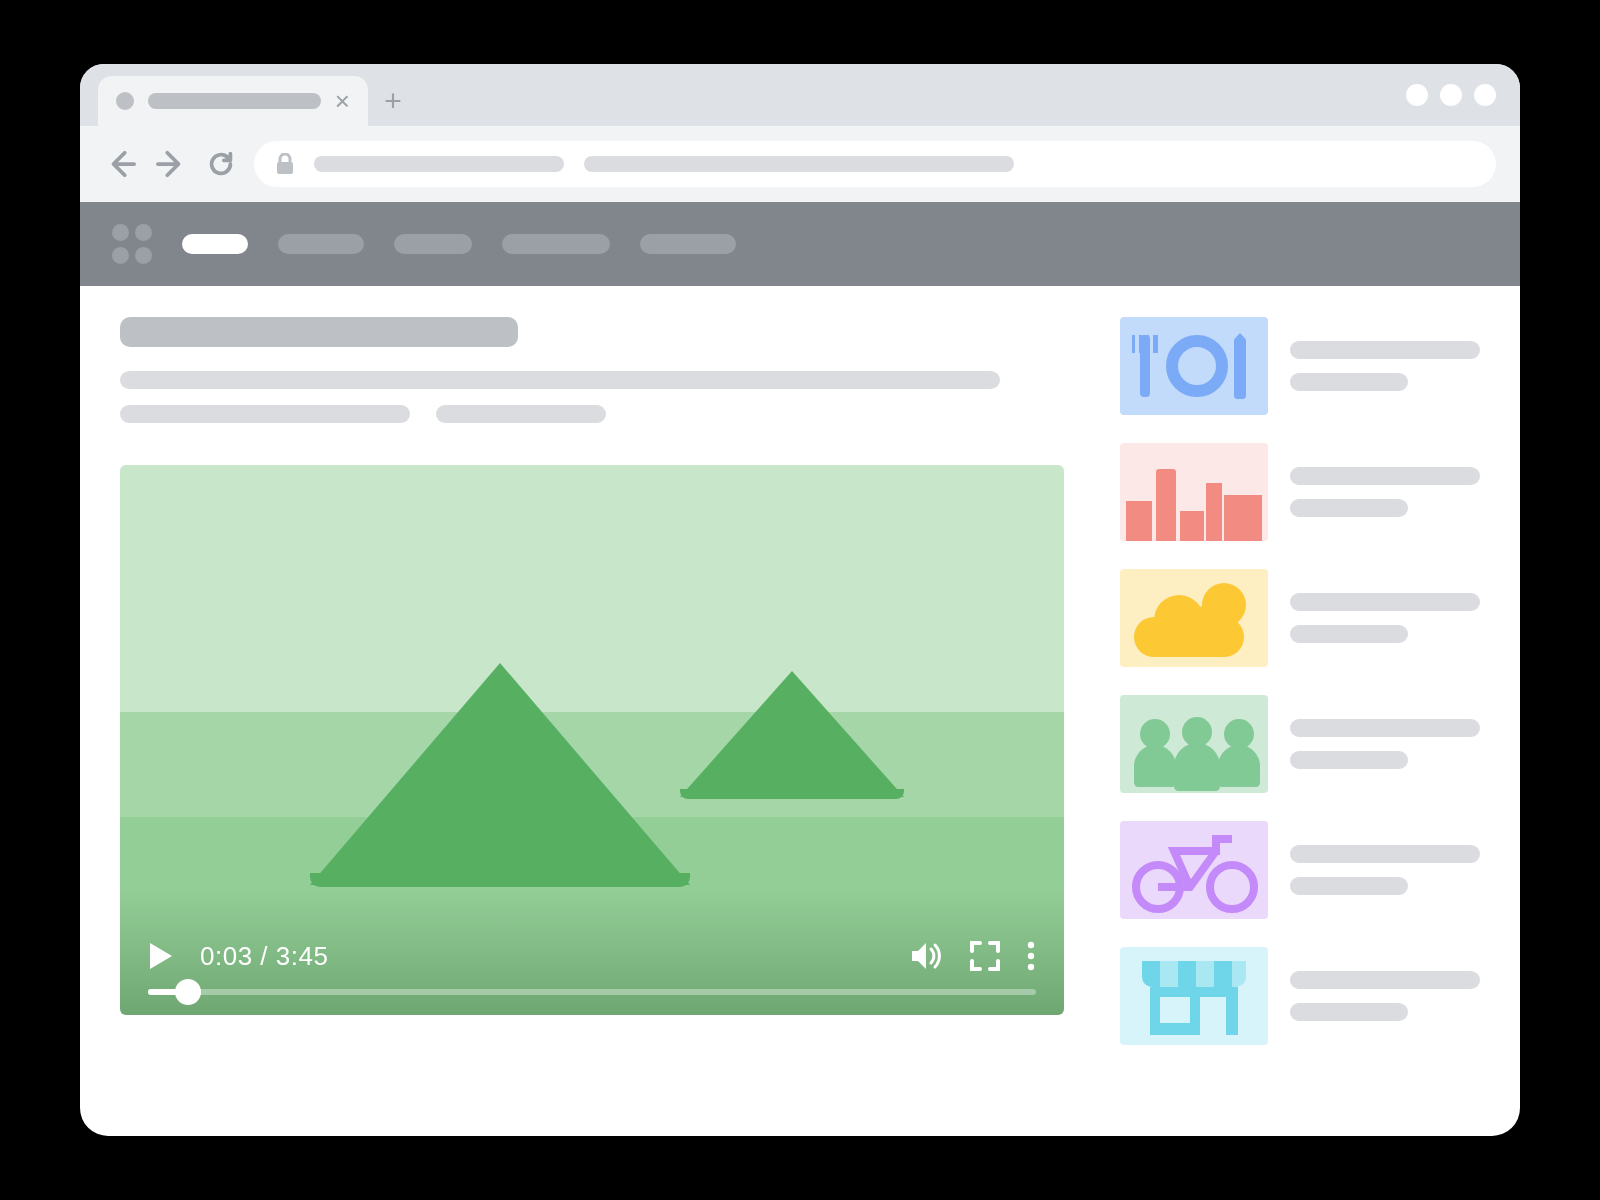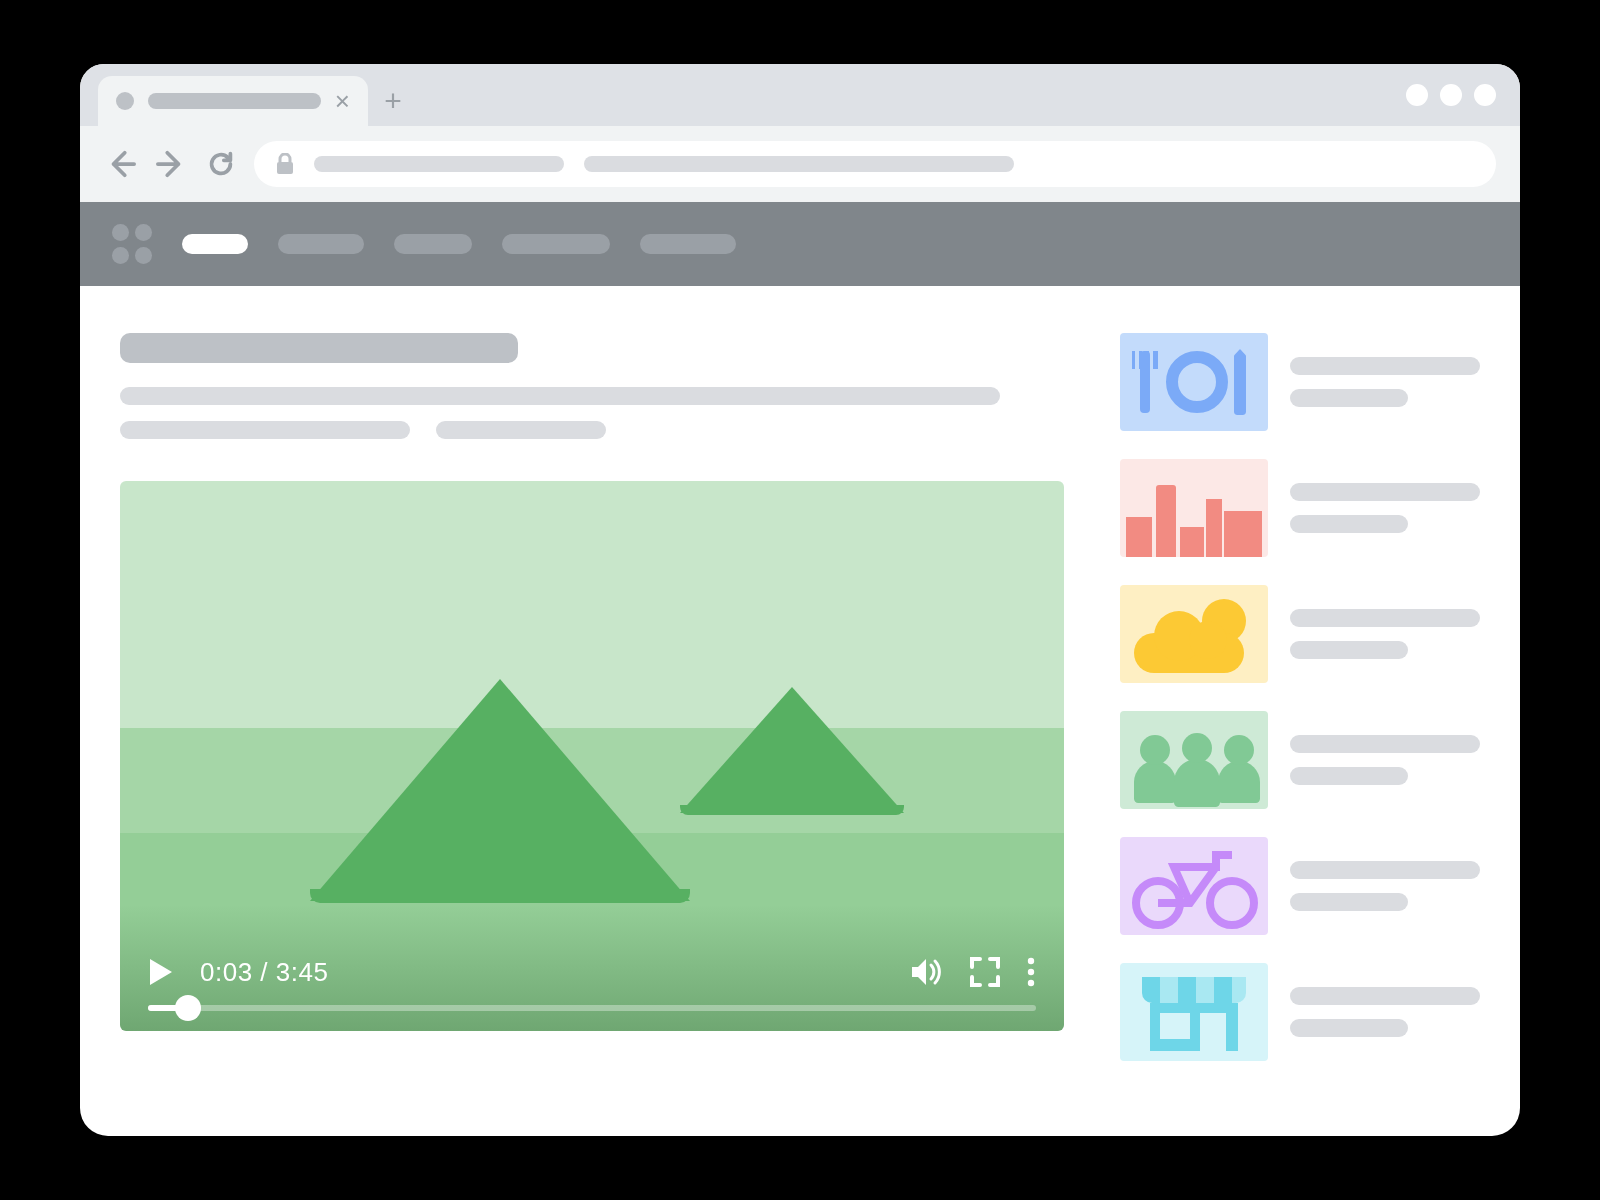--- a/index.html
+++ b/index.html
@@ -51,21 +51,21 @@
     height: 84px; background:#80868B; display:flex; align-items:center;
     padding: 0 32px; gap: 30px;
   }
   .app-logo { width:40px; height:40px; display:grid; grid-template-columns:1fr 1fr; grid-template-rows:1fr 1fr; gap:6px; }
   .app-logo span { background:#9AA0A6; border-radius:50%; }
   .pill { height:20px; border-radius:10px; }
   .pill.active { background:#fff; }
   .pill.inactive { background:#9AA0A6; }
 
   
-  .content { display:flex; padding: 47px 40px 0 40px; gap: 40px; position:relative; height: calc(100% - 62px - 76px - 84px); }
+  .content { display:flex; padding: 31px 40px 0 40px; gap: 40px; position:relative; height: calc(100% - 62px - 76px - 84px); }
   .main { flex:1; min-width:0; }
   .ph { background:#BDC1C6; border-radius:10px; }
   .ph.light { background:#DADCE0; }
 
   .title-row { height:30px; margin-bottom:24px; }
   .line-row { height:18px; margin-bottom:16px; }
 
   
   .player {
     width: 944px; height: 550px; border-radius: 6px; overflow:hidden; position:relative;

